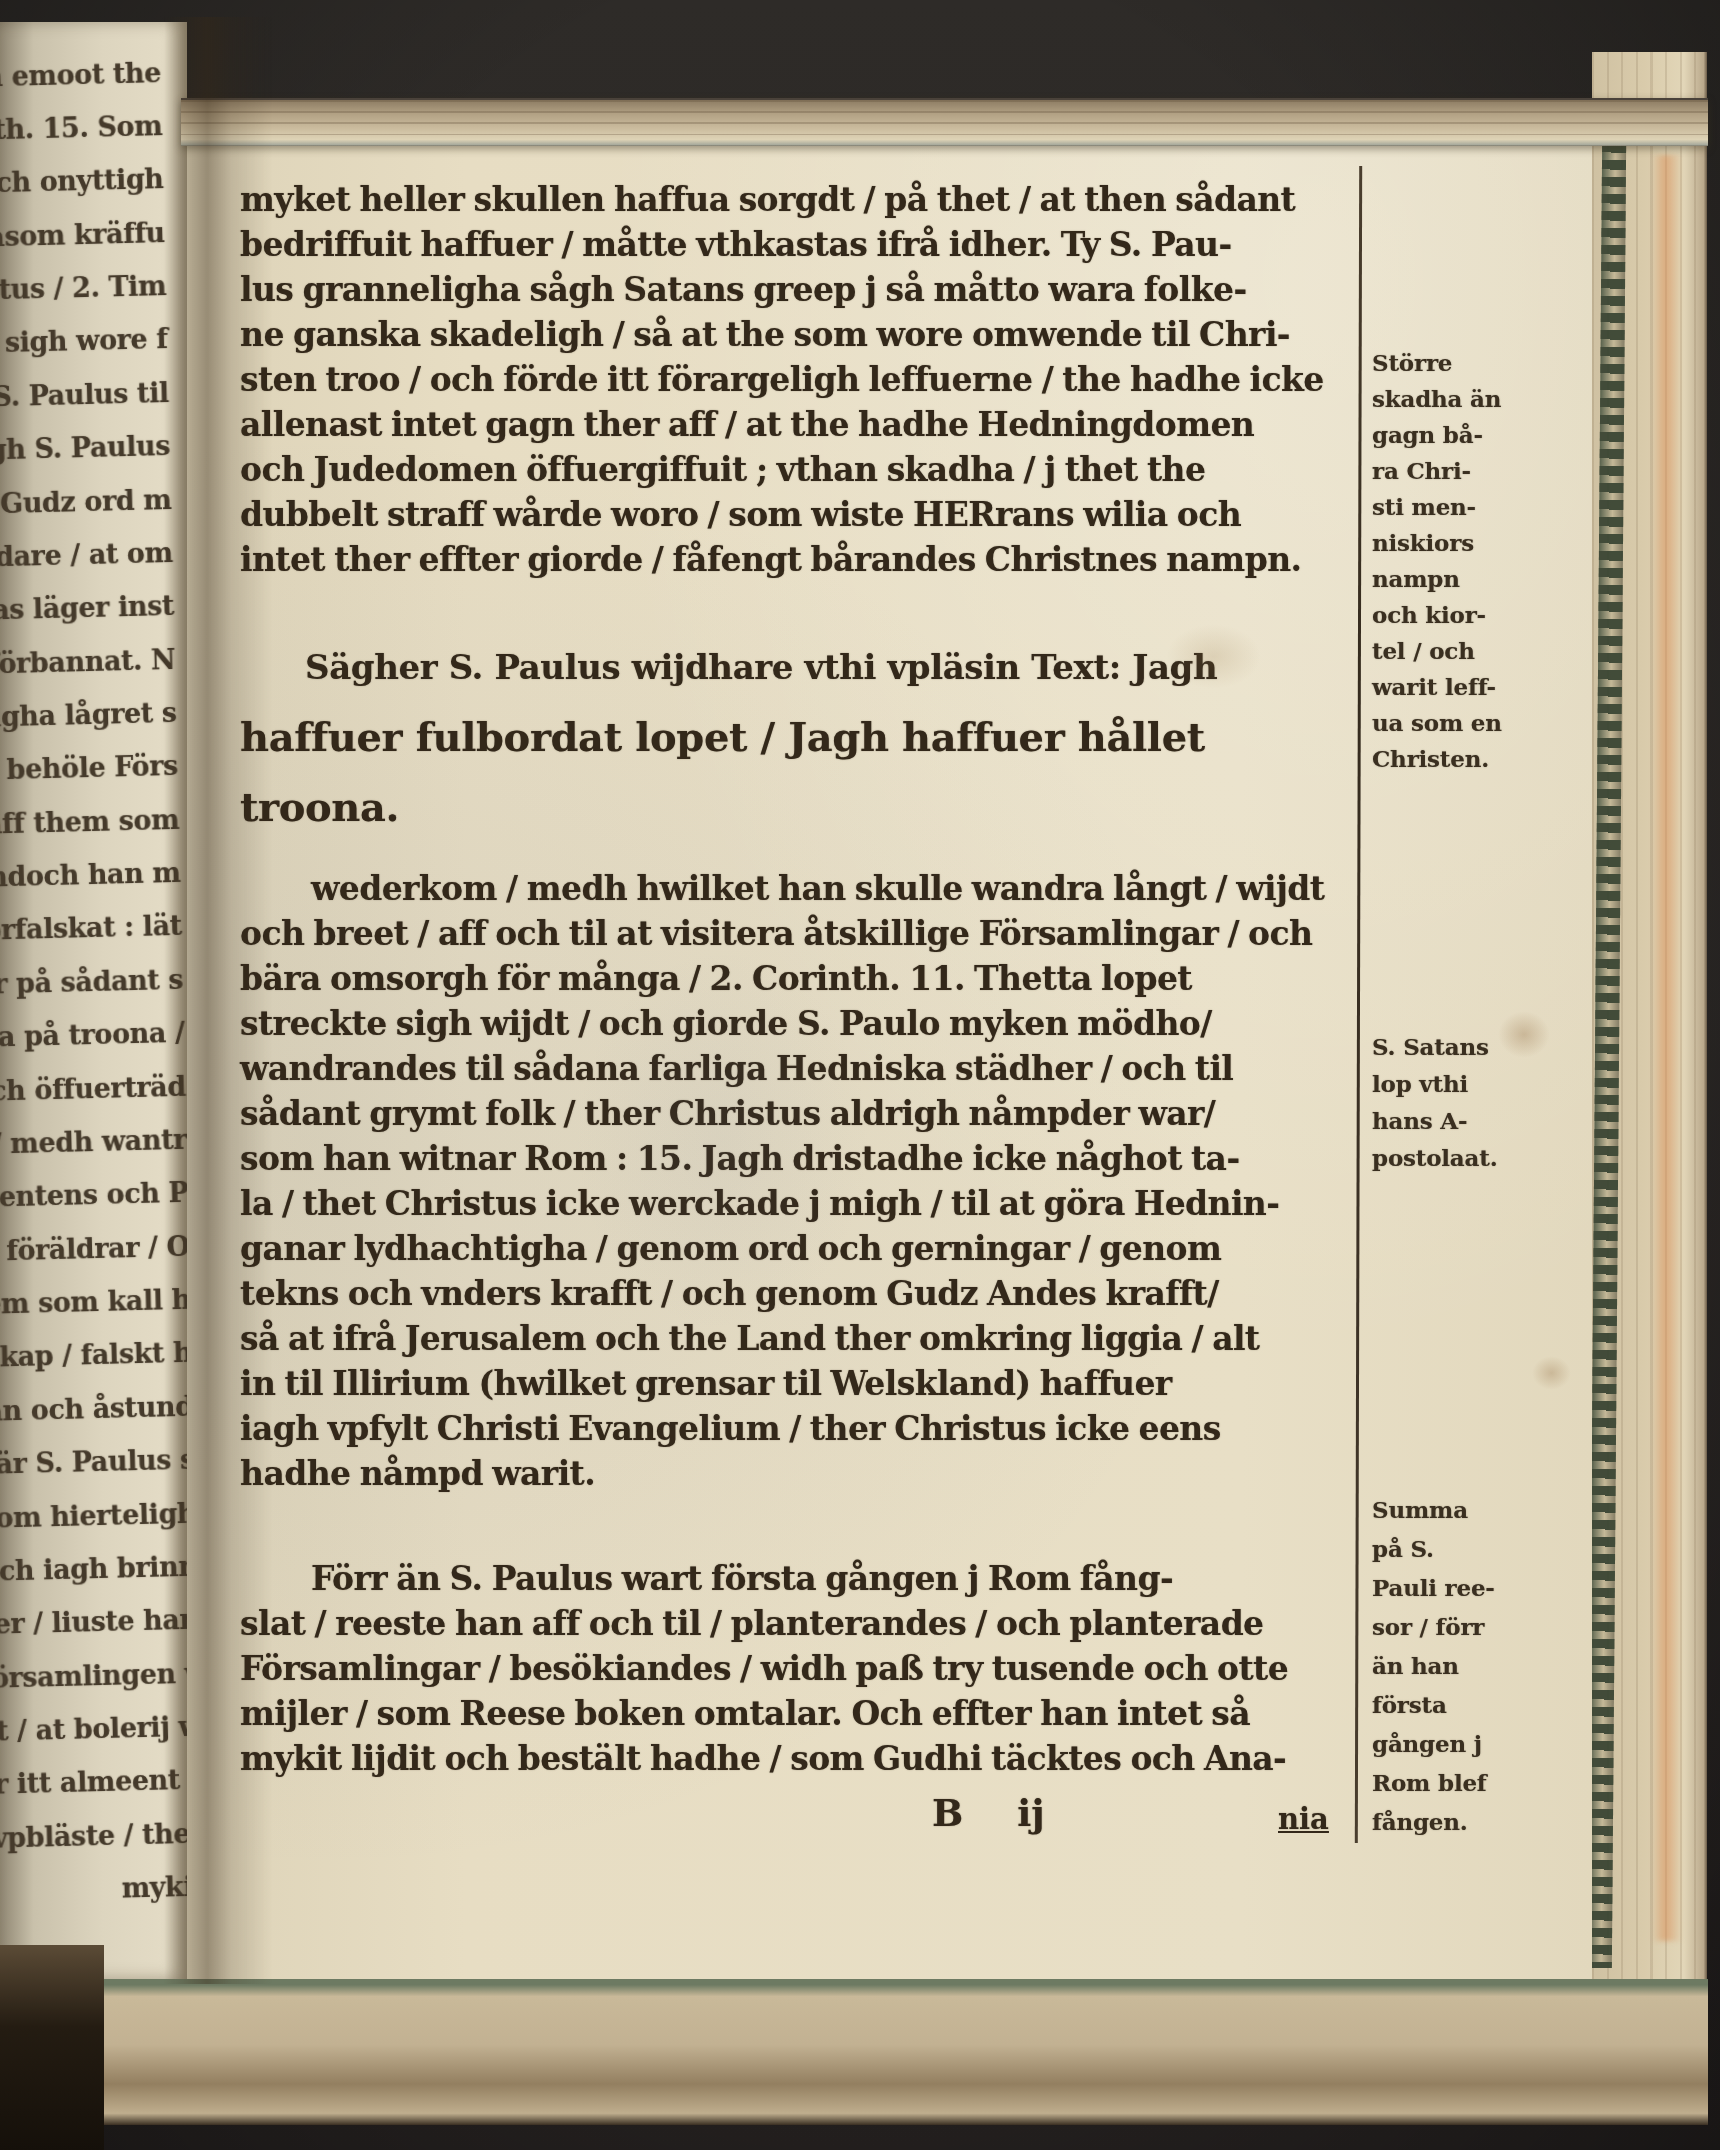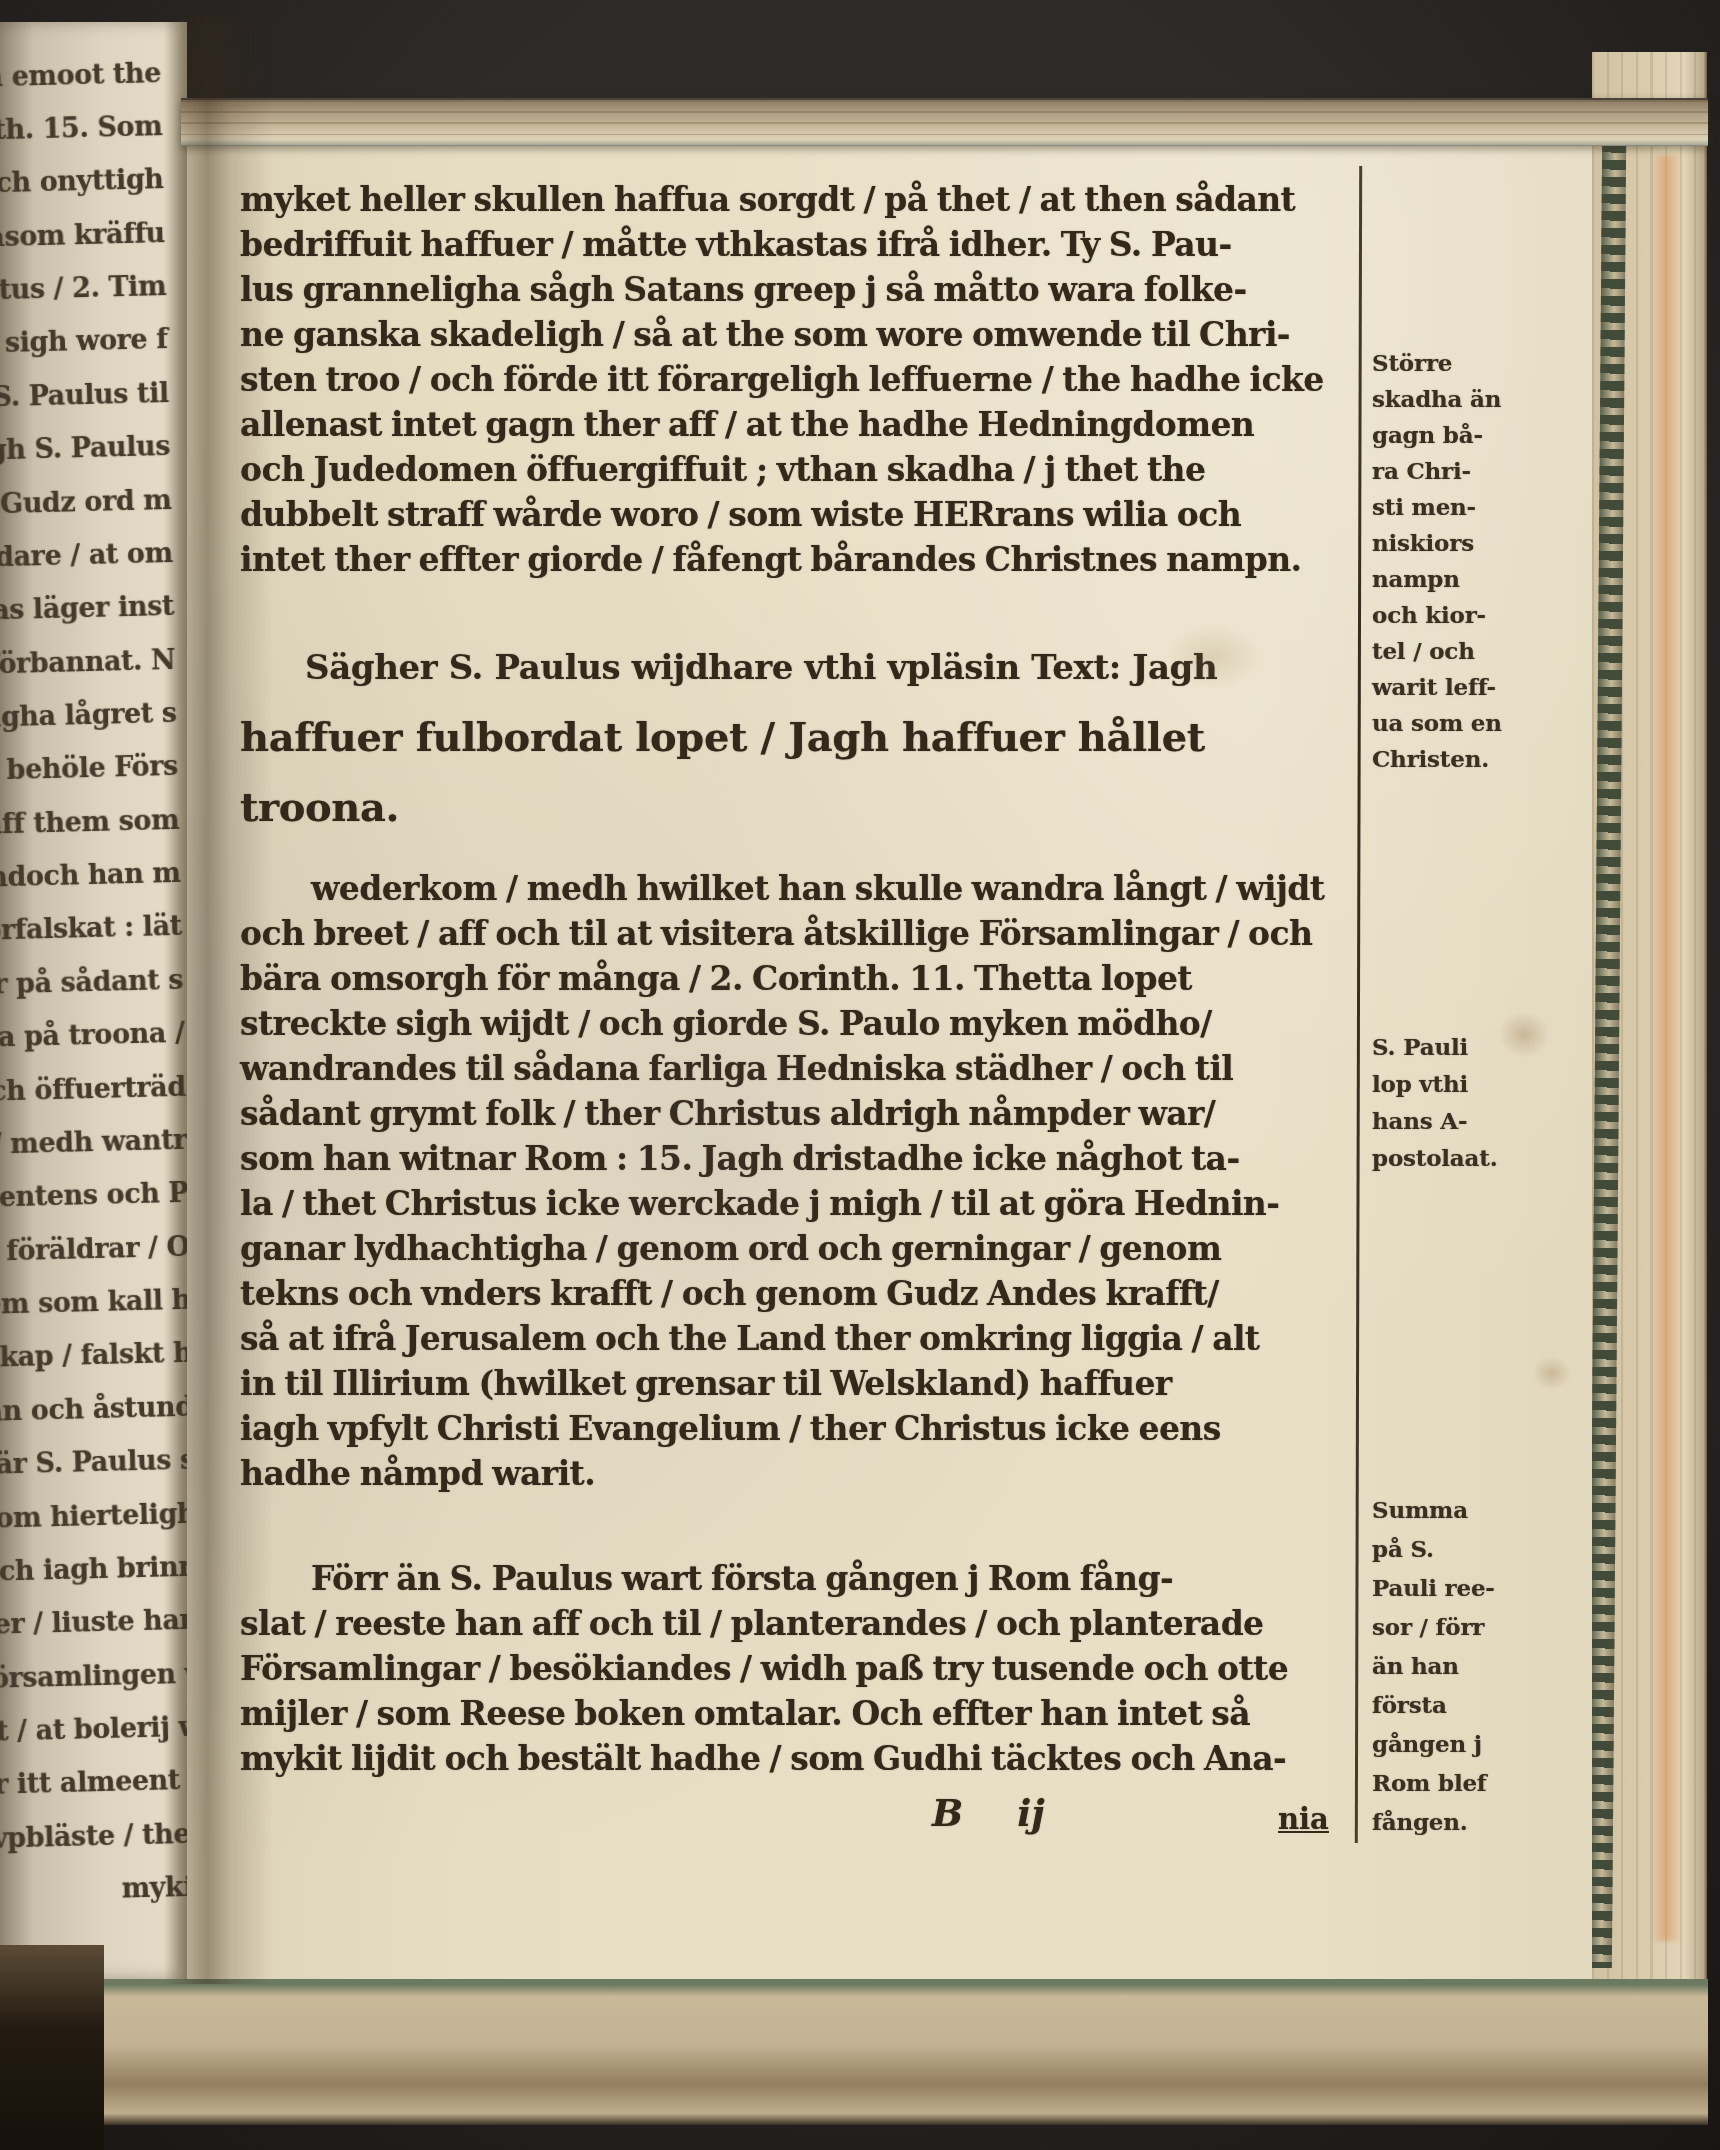--- a/index.html
+++ b/index.html
@@ -93,21 +93,21 @@
   .body-line{height:45px;line-height:45px;white-space:nowrap;}
   #para1{top:48px;}
   #heading{top:503px;font-size:40px;letter-spacing:-0.4px;word-spacing:0;}
   .heading-line{height:70px;line-height:70px;white-space:nowrap;}
   #heading .heading-line:first-child{padding-left:65px;font-size:34px;}
   #para2{top:737px;}
   #para3{top:1427px;}
   #para2 .body-line:first-child,#para3 .body-line:first-child{padding-left:71px;}
 
   .sig{position:absolute;left:747px;top:1662px;font-size:37px;word-spacing:41px;
-    text-shadow:0 0 1.3px rgba(51,40,26,.55);font-style:italic;}
+    text-shadow:0 0 1.3px rgba(51,40,26,.55);}
   .catch{position:absolute;left:1093px;top:1673px;font-size:29px;
     text-shadow:0 0 1.3px rgba(51,40,26,.55);text-decoration:underline;}
 
   .rule{position:absolute;left:1172px;top:37px;width:3.4px;height:1677px;
     background:linear-gradient(180deg,#4a3e2e,#352b1e 30%,#3d3226 70%,#4a3e2e);
     transform:rotate(0.15deg);}
 
   .note{position:absolute;left:1187px;width:217px;
     font-size:23px;letter-spacing:-0.2px;color:#3a2f20;
     text-shadow:0 0 1.3px rgba(58,47,32,.5);}
@@ -237,21 +237,21 @@
         <div class="note-line">niskiors</div>
         <div class="note-line">nampn</div>
         <div class="note-line">och kior-</div>
         <div class="note-line">tel / och</div>
         <div class="note-line">warit leff-</div>
         <div class="note-line">ua som en</div>
         <div class="note-line">Christen.</div>
       </div>
 
     <div class="note note-b">
-        <div class="note-line">S. Pauli</div>
+        <div class="note-line">S. Satans</div>
         <div class="note-line">lop vthi</div>
         <div class="note-line">hans A-</div>
         <div class="note-line">postolaat.</div>
       </div>
 
     <div class="note note-c">
         <div class="note-line">Summa</div>
         <div class="note-line">på S.</div>
         <div class="note-line">Pauli ree-</div>
         <div class="note-line">sor / förr</div>

